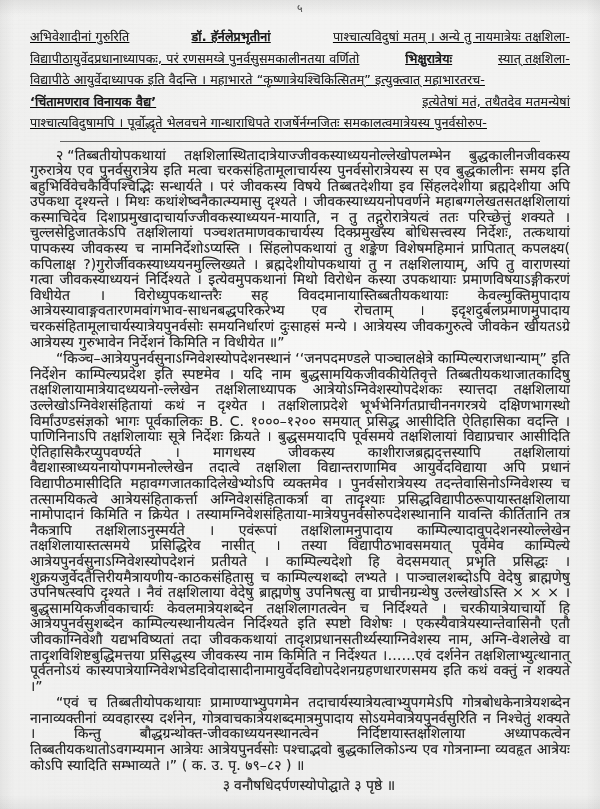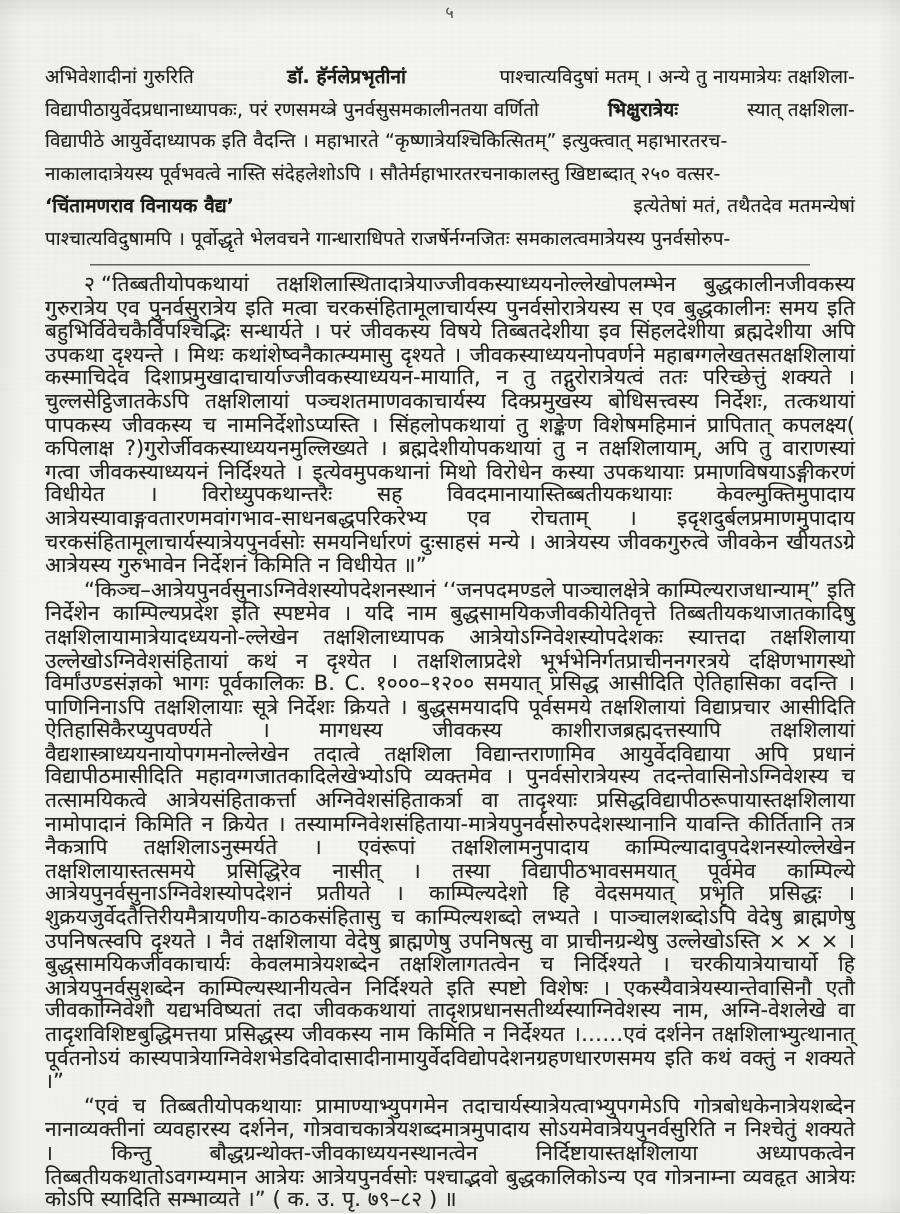--- a/index.html
+++ b/index.html
@@ -58,21 +58,22 @@
     font-size: 11px;
     color: #2e2e2e;
     line-height: 14px;
     padding-top: 2px;
     letter-spacing: .5px;
     opacity: .8;
   }
 
   
   .body-block {
-    margin-top: 24px;
+    margin-top: 10px;
+    text-decoration: underline;
   }
   .body-line {
     display: flex;
     justify-content: space-between;
     font-size: 12.6px;
     line-height: 21.5px;
     color: #1c1c1c;
     white-space: nowrap;
     letter-spacing: .1px;
   }
@@ -138,23 +139,20 @@
       <div class="body-line">
         <span class="seg-n">विद्यापीठायुर्वेदप्रधानाध्यापकः, परं रणसमय्त्रे पुनर्वसुसमकालीनतया वर्णितो </span>
           <span class="seg-b">भिक्षुरात्रेयः</span>
           <span class="seg-n"> स्यात् तक्षशिला-</span>
       </div>
 
       <div class="body-line">
         <span class="seg-n">विद्यापीठे आयुर्वेदाध्यापक इति वैदन्ति । महाभारते “कृष्णात्रेयश्चिकित्सितम्” इत्युक्त्वात् महाभारतरच-</span>
       </div>
 
-      <div class="body-line">
-        <span class="seg-n">नाकालादात्रेयस्य पूर्वभवत्वे नास्ति संदेहलेशोऽपि । सौतेर्महाभारतरचनाकालस्तु खिष्टाब्दात् २५० वत्सर-</span>
-      </div>
 
       <div class="body-line">
           <span class="seg-b">‘चिंतामणराव विनायक वैद्य’</span>
           <span class="seg-n"> इत्येतेषां मतं, तथैतदेव मतमन्येषां</span>
       </div>
 
       <div class="body-line">
         <span class="seg-n">पाश्चात्यविदुषामपि । पूर्वोद्धृते  भेलवचने  गान्धाराधिपते राजर्षेर्नग्नजितः  समकालत्वमात्रेयस्य पुनर्वसोरुप-</span>
       </div>
 

